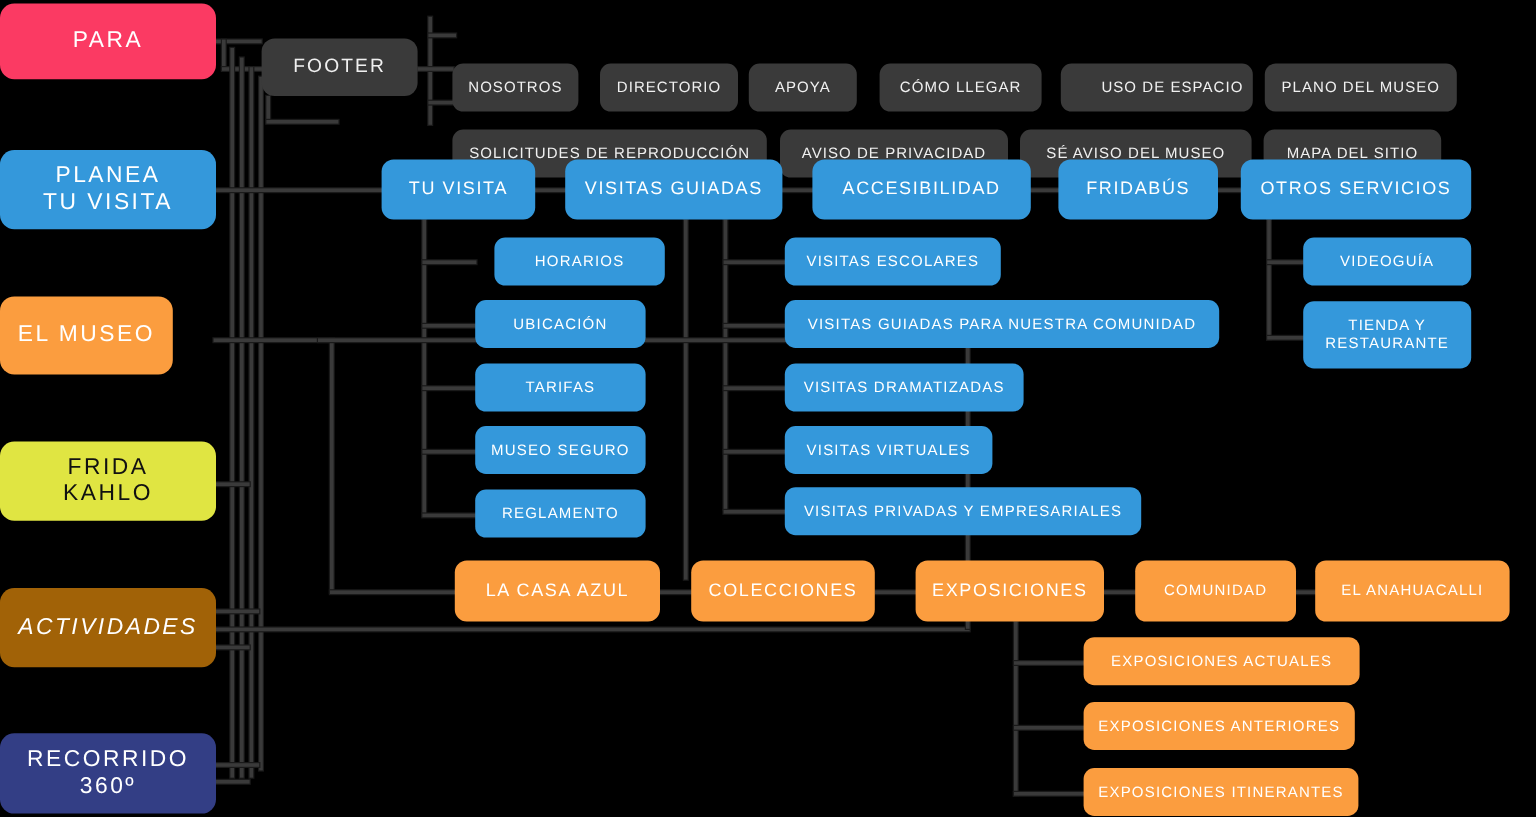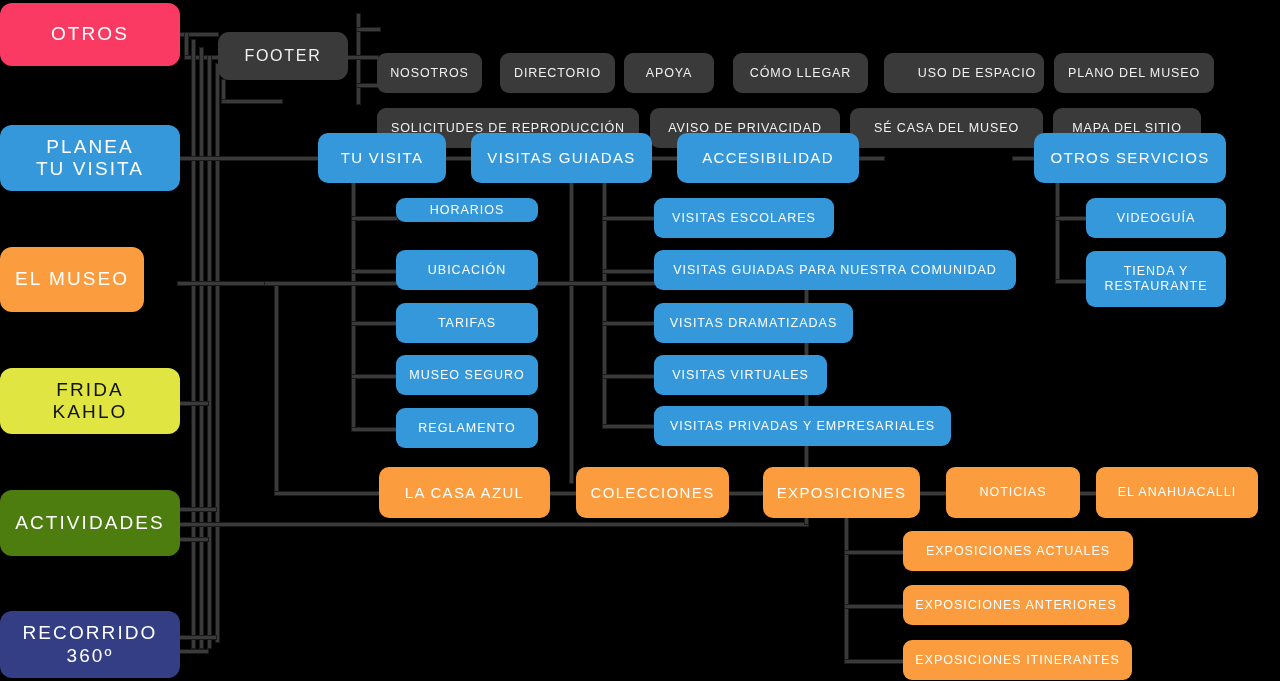--- a/index.html
+++ b/index.html
@@ -73,21 +73,21 @@
     border-radius: 9px;
     letter-spacing: 0.07em;
     margin-top: 44px;
   }
 
   
   .c-pink   { background: #fb3a63; }
   .c-blue   { background: #3498db; }
   .c-orange { background: #fb9d3f; }
   .c-yellow { background: #e0e542; color: #111111; }
-  .c-green  { background: #4d7c0f; }
+  .c-green  { background: #a16207; font-style: italic; }
   .c-navy   { background: #333e85; }
   .c-dark   { background: #3a3a3a; color: #f0f0f0; }
 </style>
 </head>
 <body>
 
 <div id="canvas">
 
   <div class="line h" style="left:178px; top:33px;  width:40px;"></div>
   <div class="line v" style="left:185px; top:33px;  height:25px;"></div>
@@ -149,67 +149,68 @@
   <div class="line h" style="left:550px; top:492px; width:40px;"></div>
   <div class="line h" style="left:729px; top:492px; width:35px;"></div>
   <div class="line h" style="left:920px; top:492px; width:28px;"></div>
   <div class="line h" style="left:1080px; top:492px; width:18px;"></div>
 
   <div class="line v" style="left:845px; top:518px; height:145px;"></div>
   <div class="line h" style="left:845px; top:551px; width:60px;"></div>
   <div class="line h" style="left:845px; top:605px; width:60px;"></div>
   <div class="line h" style="left:845px; top:660px; width:60px;"></div>
 
-  <div class="node lvl0 c-pink" style="left:0px; top:3px;   width:180px; height:63px;">OTROS</div>
+  <div class="node lvl0 c-pink" style="left:0px; top:3px;   width:180px; height:63px;">PARA</div>
   <div class="node lvl0 c-blue" style="left:0px; top:125px; width:180px; height:66px;">PLANEA
 TU VISITA</div>
   <div class="node lvl0 c-orange" style="left:0px; top:247px; width:144px; height:65px;">EL MUSEO</div>
   <div class="node lvl0 c-yellow" style="left:0px; top:368px; width:180px; height:66px;">FRIDA
 KAHLO</div>
   <div class="node lvl0 c-green" style="left:0px; top:490px; width:180px; height:66px;">ACTIVIDADES</div>
   <div class="node lvl0 c-navy" style="left:0px; top:611px; width:180px; height:67px;">RECORRIDO
 360º</div>
 
   <div class="node footerbox c-dark" style="left:218px; top:32px; width:130px; height:48px;">FOOTER</div>
 
   <div class="node footlink c-dark" style="left:377px;  top:9px;  width:105px; height:40px;">NOSOTROS</div>
   <div class="node footlink c-dark" style="left:500px;  top:9px;  width:115px; height:40px;">DIRECTORIO</div>
   <div class="node footlink c-dark" style="left:624px;  top:9px;  width:90px;  height:40px;">APOYA</div>
   <div class="node footlink c-dark" style="left:733px;  top:9px;  width:135px; height:40px;">CÓMO LLEGAR</div>
   <div class="node footlink c-dark" style="left:884px;  top:9px;  width:160px; height:40px;padding-left:32px;">USO DE ESPACIO</div>
   <div class="node footlink c-dark" style="left:1054px; top:9px;  width:160px; height:40px;">PLANO DEL MUSEO</div>
   <div class="node footlink c-dark" style="left:377px;  top:64px; width:262px; height:40px;">SOLICITUDES DE REPRODUCCIÓN</div>
   <div class="node footlink c-dark" style="left:650px;  top:64px; width:190px; height:40px;">AVISO DE PRIVACIDAD</div>
-  <div class="node footlink c-dark" style="left:850px;  top:64px; width:193px; height:40px;">SÉ CASA DEL MUSEO</div>
+  <div class="node footlink c-dark" style="left:850px;  top:64px; width:193px; height:40px;">SÉ AVISO DEL MUSEO</div>
   <div class="node footlink c-dark" style="left:1053px; top:64px; width:148px; height:40px;">MAPA DEL SITIO</div>
 
   <div class="node lvl1 c-blue" style="left:318px;  top:133px; width:128px; height:50px;">TU VISITA</div>
   <div class="node lvl1 c-blue" style="left:471px;  top:133px; width:181px; height:50px;">VISITAS GUIADAS</div>
   <div class="node lvl1 c-blue" style="left:677px;  top:133px; width:182px; height:50px;">ACCESIBILIDAD</div>
+  <div class="node lvl1 c-blue" style="left:882px;  top:133px; width:133px; height:50px;">FRIDABÚS</div>
   <div class="node lvl1 c-blue" style="left:1034px; top:133px; width:192px; height:50px;">OTROS SERVICIOS</div>
 
-  <div class="node lvl2 c-blue" style="left:396px; top:198px; width:142px; height:24px;">HORARIOS</div>
+  <div class="node lvl2 c-blue" style="left:412px; top:198px; width:142px; height:40px;">HORARIOS</div>
   <div class="node lvl2 c-blue" style="left:396px; top:250px; width:142px; height:40px;">UBICACIÓN</div>
   <div class="node lvl2 c-blue" style="left:396px; top:303px; width:142px; height:40px;">TARIFAS</div>
   <div class="node lvl2 c-blue" style="left:396px; top:355px; width:142px; height:40px;">MUSEO SEGURO</div>
   <div class="node lvl2 c-blue" style="left:396px; top:408px; width:142px; height:40px;">REGLAMENTO</div>
 
   <div class="node lvl2 c-blue" style="left:654px; top:198px; width:180px; height:40px;">VISITAS ESCOLARES</div>
   <div class="node lvl2 c-blue" style="left:654px; top:250px; width:362px; height:40px;">VISITAS GUIADAS PARA NUESTRA COMUNIDAD</div>
   <div class="node lvl2 c-blue" style="left:654px; top:303px; width:199px; height:40px;">VISITAS DRAMATIZADAS</div>
   <div class="node lvl2 c-blue" style="left:654px; top:355px; width:173px; height:40px;">VISITAS VIRTUALES</div>
   <div class="node lvl2 c-blue" style="left:654px; top:406px; width:297px; height:40px;">VISITAS PRIVADAS Y EMPRESARIALES</div>
 
   <div class="node lvl2 c-blue" style="left:1086px; top:198px; width:140px; height:40px;">VIDEOGUÍA</div>
   <div class="node lvl2 c-blue" style="left:1086px; top:251px; width:140px; height:56px;">TIENDA Y
 RESTAURANTE</div>
 
   <div class="node lvl1 c-orange" style="left:379px;  top:467px; width:171px; height:51px;">LA CASA AZUL</div>
   <div class="node lvl1 c-orange" style="left:576px;  top:467px; width:153px; height:51px;">COLECCIONES</div>
   <div class="node lvl1 c-orange" style="left:763px;  top:467px; width:157px; height:51px;">EXPOSICIONES</div>
-  <div class="node lvl2 c-orange" style="left:946px;  top:467px; width:134px; height:51px;">NOTICIAS</div>
+  <div class="node lvl2 c-orange" style="left:946px;  top:467px; width:134px; height:51px;">COMUNIDAD</div>
   <div class="node lvl2 c-orange" style="left:1096px; top:467px; width:162px; height:51px;">EL ANAHUACALLI</div>
 
   <div class="node lvl2 c-orange" style="left:903px; top:531px; width:230px; height:40px;">EXPOSICIONES ACTUALES</div>
   <div class="node lvl2 c-orange" style="left:903px; top:585px; width:226px; height:40px;">EXPOSICIONES ANTERIORES</div>
   <div class="node lvl2 c-orange" style="left:903px; top:640px; width:229px; height:40px;">EXPOSICIONES ITINERANTES</div>
 
 </div>
 
 </body></html>

